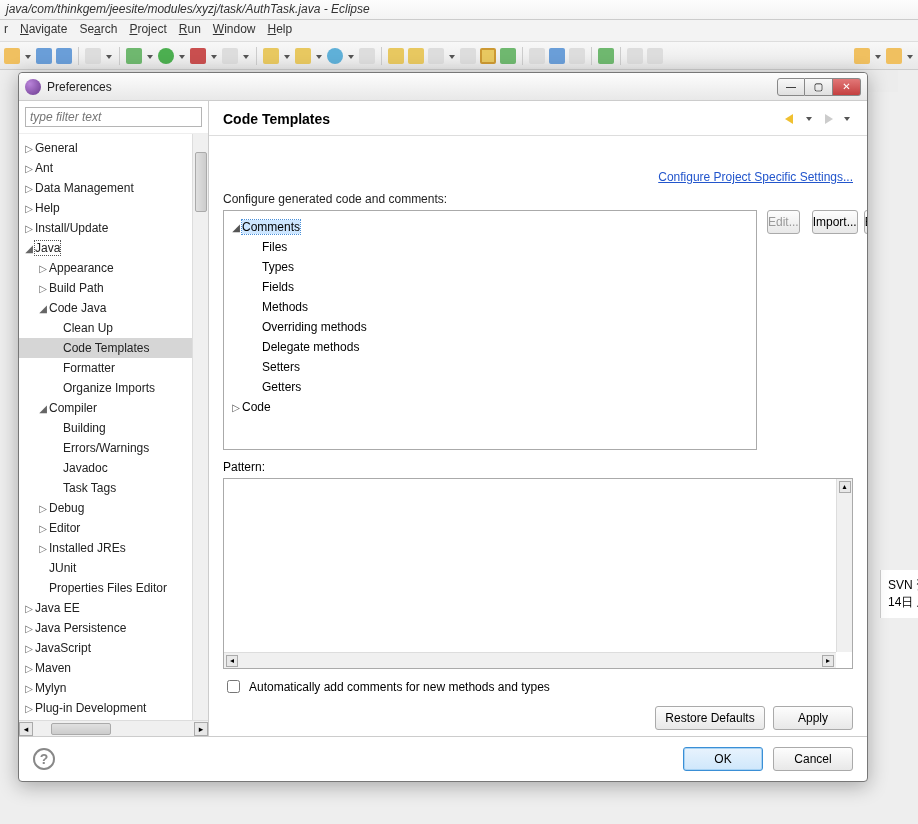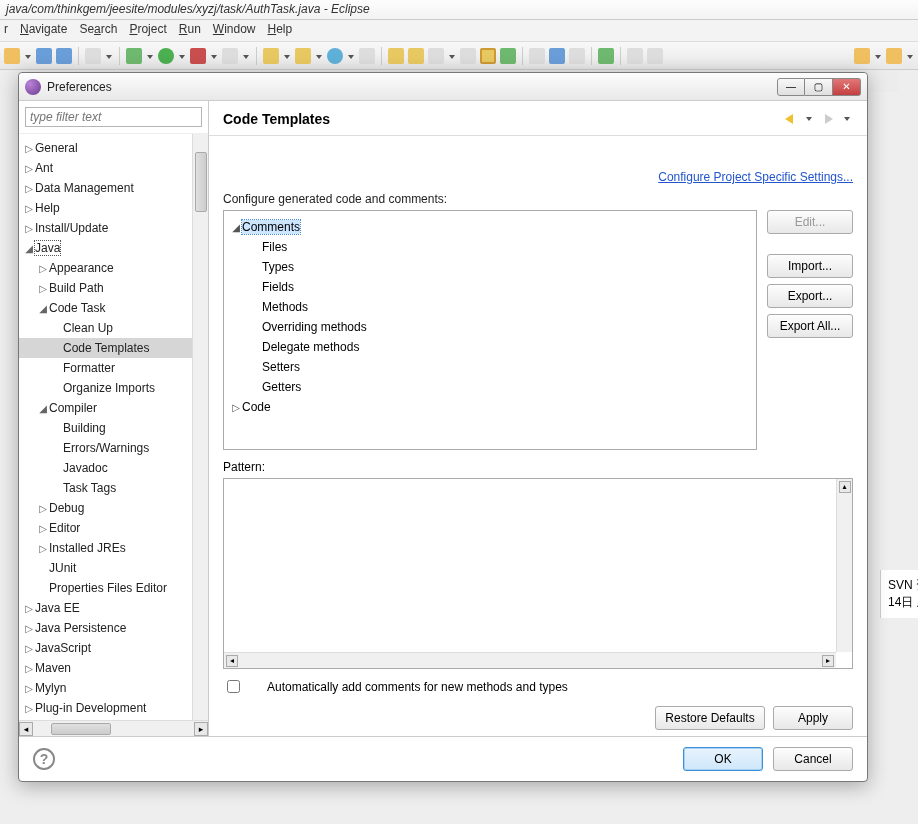--- a/index.html
+++ b/index.html
@@ -66,32 +66,32 @@
 .config-link { text-align:right; margin-bottom:8px; }
 .config-link a { color:#2255cc; text-decoration:underline; font-size:12px; }
 .section-label { margin-bottom:4px; color:#222; }
 .middle-row { display:flex; gap:10px; flex-shrink:0; }
 .tree-panel { flex:1; border:1px solid #aaa; height:240px; overflow:auto; padding:6px 4px; background:#fff; }
 .tp-row { display:flex; align-items:center; height:20px; white-space:nowrap; }
 .tp-row .tw { width:12px; text-align:center; color:#555; font-size:10px; }
 .tp-row.sel span.tlbl { background:#cde6ff; outline:1px dotted #4a90d9; }
 .tp-l0 { padding-left:2px; }
 .tp-l1 { padding-left:22px; }
-.side-btns { width:86px; display:flex; flex-direction:column; gap:6px; }
+.side-btns { width:86px; display:flex; flex-direction:row; gap:6px; }
 .btn { height:24px; border:1px solid #aaa; background:linear-gradient(#fdfdfd,#e8e8e8); border-radius:3px; text-align:center; line-height:22px; cursor:default; }
 .btn.disabled { color:#999; }
 
 .pattern-label { margin-top:10px; margin-bottom:4px; }
 .pattern-box { border:1px solid #aaa; height:200px; position:relative; background:#fff; }
 .pattern-box .vsb { position:absolute; right:0; top:0; bottom:16px; width:16px; background:#f0f0f0; border-left:1px solid #ddd; display:flex; align-items:flex-start; justify-content:center; }
 .pattern-box .vsb .vt { width:12px; height:12px; border:1px solid #aaa; background:#e8e8e8; margin-top:2px; font-size:8px; text-align:center; }
 .pattern-box .hsb { position:absolute; left:0; right:16px; bottom:0; height:16px; background:#f0f0f0; border-top:1px solid #ddd; display:flex; align-items:center; justify-content:space-between; padding:0 2px; }
 .pattern-box .hsb .ht { width:12px; height:12px; border:1px solid #aaa; background:#e8e8e8; font-size:8px; text-align:center; line-height:10px; }
 
-.check-row { margin-top:8px; display:flex; align-items:center; gap:24px; }
+.check-row { margin-top:8px; display:flex; align-items:center; gap:6px; }
 .check-row input { width:13px; height:13px; }
 
 .bottom-row { margin-top:10px; display:flex; justify-content:flex-end; gap:8px; }
 
 .dlg-footer { border-top:1px solid #ccc; padding:10px 14px; display:flex; align-items:center; }
 .help-icon { width:22px; height:22px; border:2px solid #888; border-radius:50%; color:#888; text-align:center; line-height:18px; font-weight:bold; font-size:14px; }
 .footer-btns { margin-left:auto; display:flex; gap:10px; }
 .footer-btns .btn { width:80px; }
 .footer-btns .btn.primary { border:1px solid #3a8fd6; background:linear-gradient(#e8f3fd,#cfe7fb); box-shadow:inset 0 0 0 1px #a7d2f3; }
 
@@ -225,21 +225,21 @@
           <div class="tree-row l1">
               <span class="twisty">▷</span>
               <span class="lbl">Appearance</span>
             </div>
           <div class="tree-row l1">
               <span class="twisty">▷</span>
               <span class="lbl">Build Path</span>
             </div>
           <div class="tree-row l1">
               <span class="twisty">◢</span>
-              <span class="lbl">Code Task</span>
+              <span class="lbl">Code Java</span>
             </div>
           <div class="tree-row l2">
               <span class="twisty">&nbsp;</span>
               <span class="lbl">Clean Up</span>
             </div>
           <div class="tree-row l2 selected">
               <span class="twisty">&nbsp;</span>
               <span class="lbl">Code Templates</span>
             </div>
           <div class="tree-row l2">

